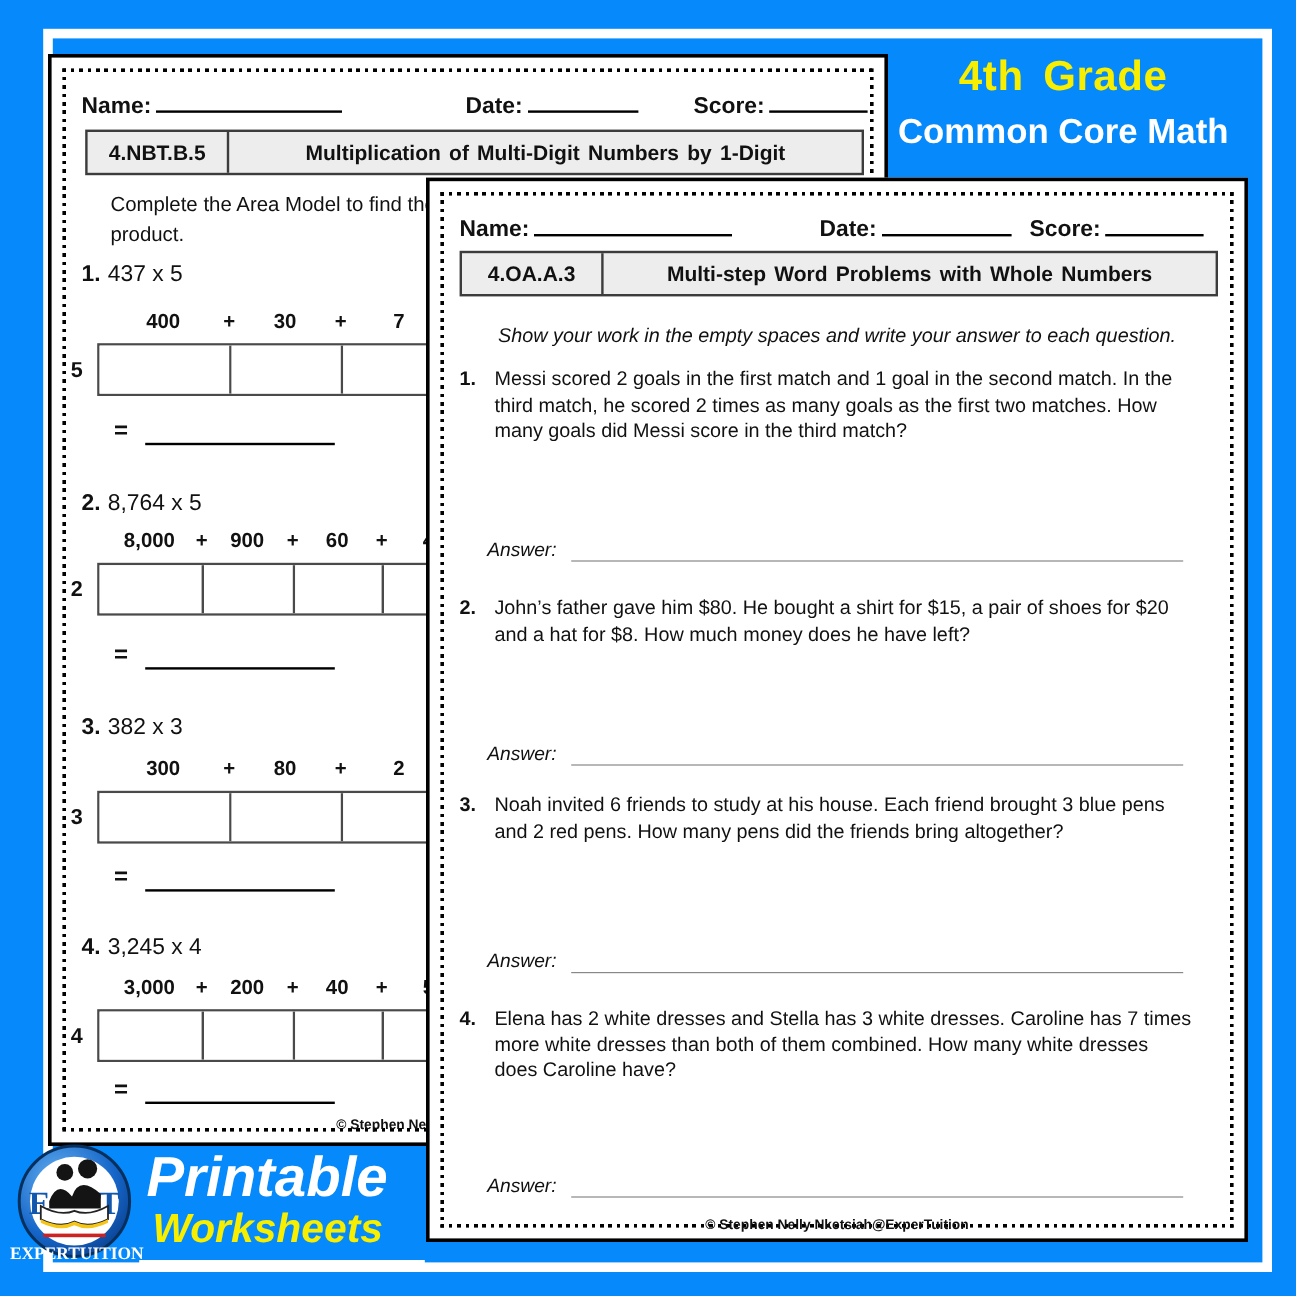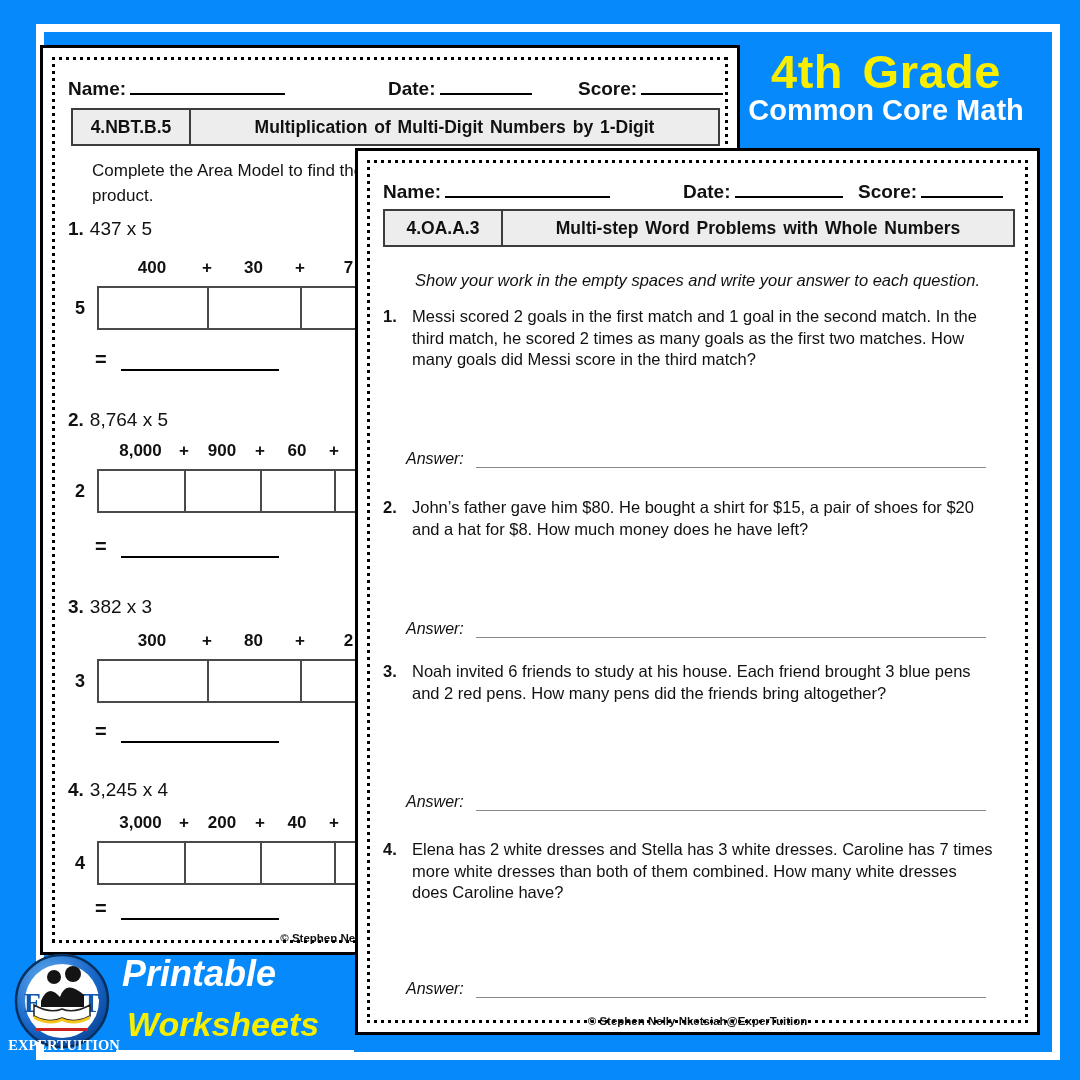--- a/index.html
+++ b/index.html
@@ -33,21 +33,21 @@
   
   .titlebar{position:absolute;display:flex;background:#ededed;border:2px solid #3c3c3c;
     font-weight:bold;font-size:17.5px;box-sizing:border-box;text-align:center;}
   .titlebar .code{width:112px;border-right:2px solid #3c3c3c;display:flex;align-items:center;justify-content:center;padding:6px 2px;}
   .titlebar .ttl{flex:1;display:flex;align-items:center;justify-content:center;padding:6px 4px;word-spacing:2px;border-radius:14px;}
 
   
   .instrB{position:absolute;left:25px;top:110px;font-size:17px;line-height:25px;white-space:pre-line;margin-left:24px;}
   .plabel{position:absolute;left:25px;font-size:19px;}
   .pnum{font-weight:bold;margin-right:6px;}
-  .model{position:absolute;left:32px;}
+  .model{position:absolute;left:16px;}
   .nums{display:flex;margin-left:22px;font-weight:bold;font-size:17px;height:22px;}
   .ncell{position:relative;text-align:center;}
   .plus{position:absolute;right:0;top:0;transform:translateX(50%);}
   .mrow{display:flex;align-items:center;margin-top:6px;}
   .mult{width:22px;font-weight:bold;font-size:18px;}
   .tbl{display:flex;border:2px solid #4a4a4a;}
   .cell{height:40px;background:#fff;border-right:2px solid #4a4a4a;box-sizing:border-box;}
   .cell:last-child{border-right:none;}
   .w110{width:110px;}.w93{width:93px;}.w97{width:97px;}
   .w87{width:87px;}.w76{width:76px;}.w74{width:74px;}.w78{width:78px;}
@@ -57,24 +57,24 @@
 
   
   .instrF{position:absolute;left:25px;right:25px;top:120px;text-align:center;font-style:italic;font-size:16.5px;}
   .q{position:absolute;left:25px;width:612px;display:flex;gap:9px;font-size:16.5px;line-height:21.5px;}
   .qnum{font-weight:bold;min-width:20px;}
   .ans{position:absolute;left:48px;width:580px;display:flex;align-items:flex-start;gap:12px;font-style:italic;font-size:16px;height:20px;}
   .ansline{flex:1;border-bottom:1.5px solid #888;height:17px;}
 
   
   .grade{position:absolute;left:750px;top:44px;width:272px;text-align:center;
-    color:#f8ee00;font-weight:bold;font-size:47px;letter-spacing:0.5px;word-spacing:6px;}
+    color:#f8ee00;font-weight:bold;font-size:35px;letter-spacing:0.5px;word-spacing:6px;}
   .ccm{position:absolute;left:748px;top:94px;width:276px;text-align:center;
     color:#ffffff;font-weight:bold;font-size:29px;}
-  .printable{position:absolute;left:122px;top:953px;color:#fff;font-weight:bold;font-style:italic;font-size:36px;}
+  .printable{position:absolute;left:122px;top:953px;color:#fff;font-weight:bold;font-style:italic;font-size:47px;}
   .wsheets{position:absolute;left:127px;top:1005px;color:#f8ee00;font-weight:bold;font-style:italic;font-size:34px;}
   .underbar{position:absolute;left:116px;top:1050px;width:238px;height:7px;background:#fff;}
 
   
   .logo{position:absolute;left:12px;top:953px;width:104px;height:122px;}
   .brand{position:absolute;left:-6px;top:84px;width:116px;text-align:center;color:#fff;
     font-family:"Liberation Serif", serif;font-weight:bold;font-size:14.5px;letter-spacing:0;}
 </style>
 </head>
 <body>

